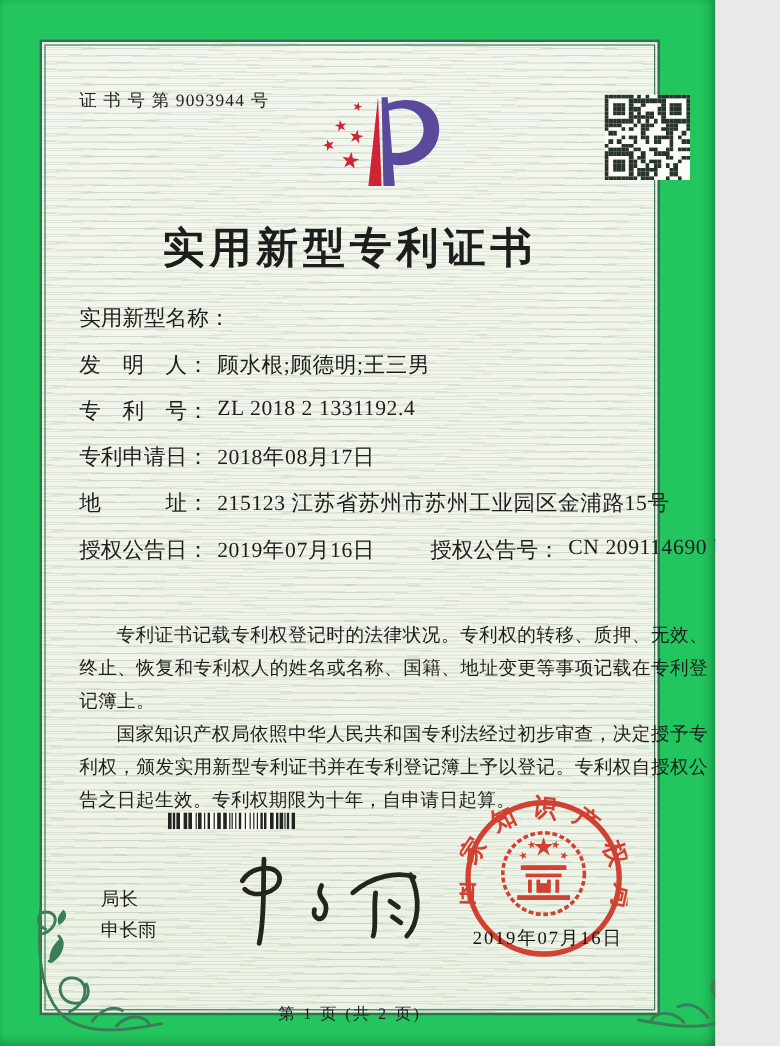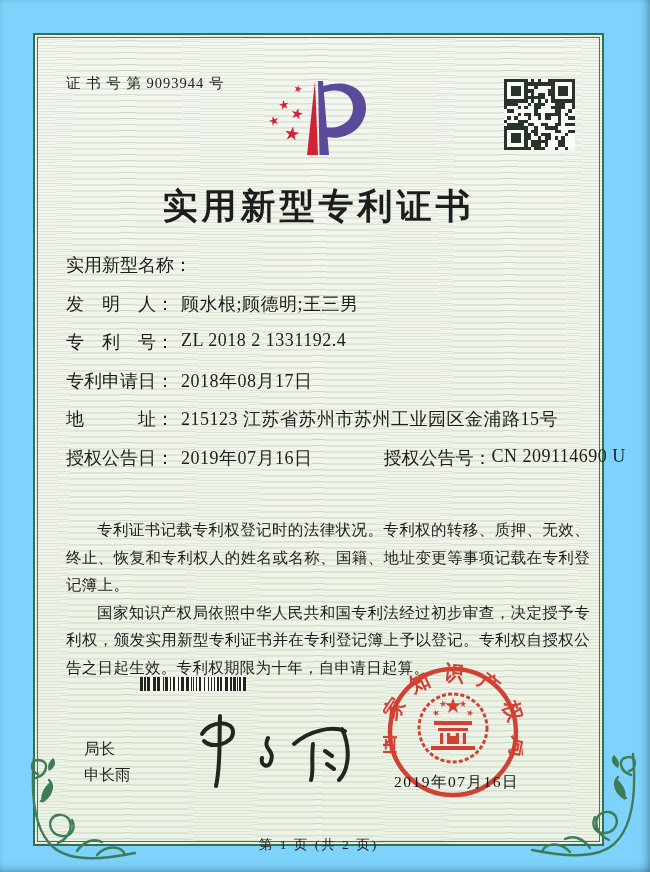--- a/index.html
+++ b/index.html
@@ -1,38 +1,38 @@
 <!DOCTYPE html>
 <html><head>
 <meta charset="utf-8">
 <style>
   html,body{margin:0;padding:0;}
   body{width:650px;height:872px;background:#e9e9e7;font-family:"Liberation Serif","DejaVu Serif",serif;}
-  .paper{position:relative;width:650px;height:872px;background:#7dd3fc;overflow:hidden;color:#1d1d1d;
+  .paper{position:relative;width:596px;height:872px;background:#22c55e;overflow:hidden;color:#1d1d1d;
          box-shadow: inset -8px 0 10px -6px rgba(0,0,0,.33), inset 0 -8px 10px -6px rgba(0,0,0,.28), inset 2px 2px 5px -3px rgba(0,0,0,.12);}
   .abs{position:absolute;}
   
   .frame{position:absolute;left:33px;top:33px;right:46px;bottom:26px;border:2px solid #35704e;
          background:
            repeating-linear-gradient(0.9deg, rgba(108,150,108,.17) 0 1px, rgba(0,0,0,0) 1px 6px),
            repeating-linear-gradient(-0.9deg, rgba(108,150,108,.13) 0 1px, rgba(0,0,0,0) 1px 6px),
            linear-gradient(#f3f6ee,#edf2e6);}
   .frame-inner{position:absolute;inset:2px;border:1px solid #41795a;}
   .cert-no{left:66px;top:74px;font-size:14.5px;letter-spacing:1px;}
   .logo{left:255px;top:77px;width:120px;height:84px;}
   .qr{left:504px;top:79px;width:71px;height:71px;display:grid;
       grid-template-columns:repeat(21,1fr);grid-template-rows:repeat(21,1fr);background:#fbfcf8;}
   .qr div{width:100%;height:100%;}
   .qr .d{background:#27342a;}
   .title{left:33px;right:46px;top:183px;text-align:center;font-size:35px;font-weight:bold;letter-spacing:4px;}
   .fields{left:66px;top:250px;right:58px;}
   .frow{height:38.6px;display:flex;align-items:flex-start;font-size:18px;padding-top:3px;box-sizing:border-box;}
   .flabel{flex:0 0 115px;white-space:nowrap;}
   .fvalue{letter-spacing:.5px;white-space:nowrap;}
-  .grant2{margin-left:64px;display:flex;text-align:right;}
+  .grant2{margin-left:46px;display:flex;}
   .paras{left:66px;top:516px;width:524px;font-size:15.5px;line-height:1.78;text-align:justify;letter-spacing:.3px;}
   .paras p{margin:0;text-indent:2em;}
   .barcode{left:140px;top:677px;width:106px;height:14px;display:flex;align-items:stretch;background:#f8faf3;overflow:hidden;}
   .barcode span{flex:0 0 auto;height:100%;}
   .barcode .bar{background:#22251f;}
   .seal{left:383px;top:662px;width:140px;height:140px;opacity:.93;z-index:3;}
   .seal-date{left:394px;top:772px;font-size:15.5px;letter-spacing:1.5px;color:#141414;z-index:4;}
   .signatory{left:84px;top:737px;font-size:15.5px;line-height:26px;font-family:Liberation Mono, monospace;}
   .signature{left:182px;top:708px;width:172px;height:88px;z-index:2;}
   .footer{left:33px;right:46px;top:824px;text-align:center;font-size:13.5px;letter-spacing:2px;margin-top:12px;}

